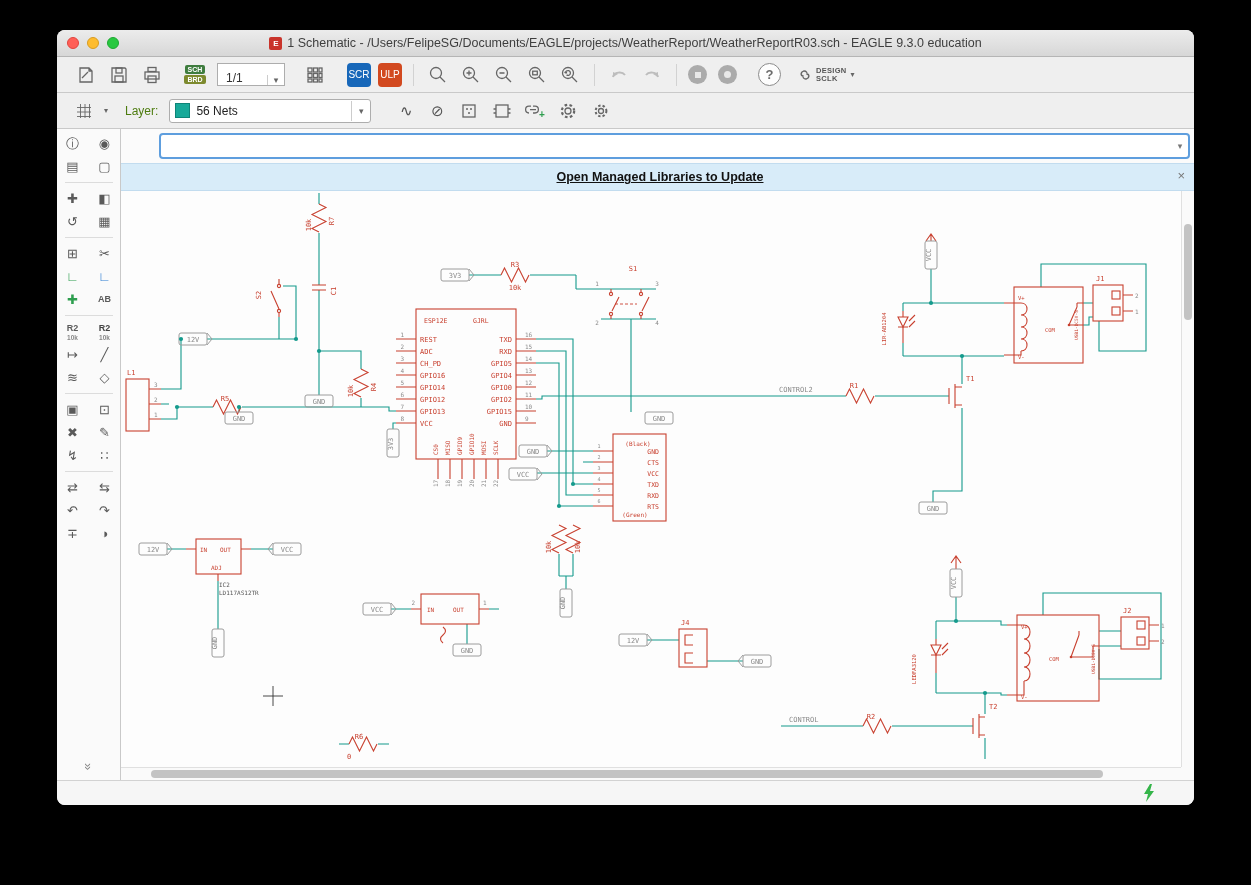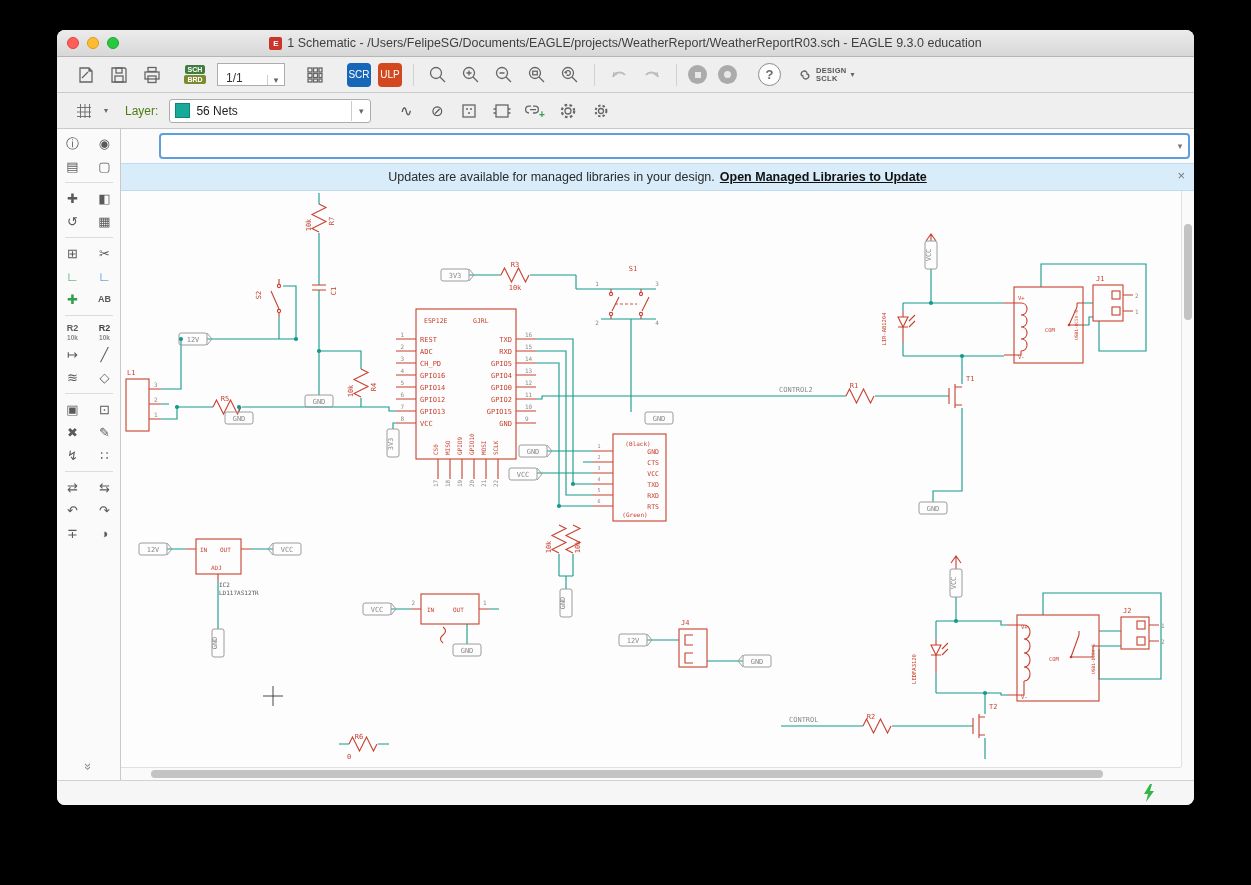--- a/index.html
+++ b/index.html
@@ -390,21 +390,20 @@
       <div class="main">
 
         <div class="cmdrow">
           <div class="combo">
             <input value="" style="">
             <span class="arr">▾</span>
           </div>
         </div>
 
         <div class="notif">
-          <span>Updates are available for managed libraries in your design.</span>
           <a>Open Managed Libraries to Update</a>
           <span class="close">×</span>
         </div>
 
         <div class="canvasarea">
           <svg id="schsvg" width="1061" height="582" viewBox="0 0 1061 582">
             <defs>
               <path id="rz" d="M0,0 l3.5,-7 l7,14 l7,-14 l7,14 l3.5,-7" fill="none"></path>
             </defs>
 

